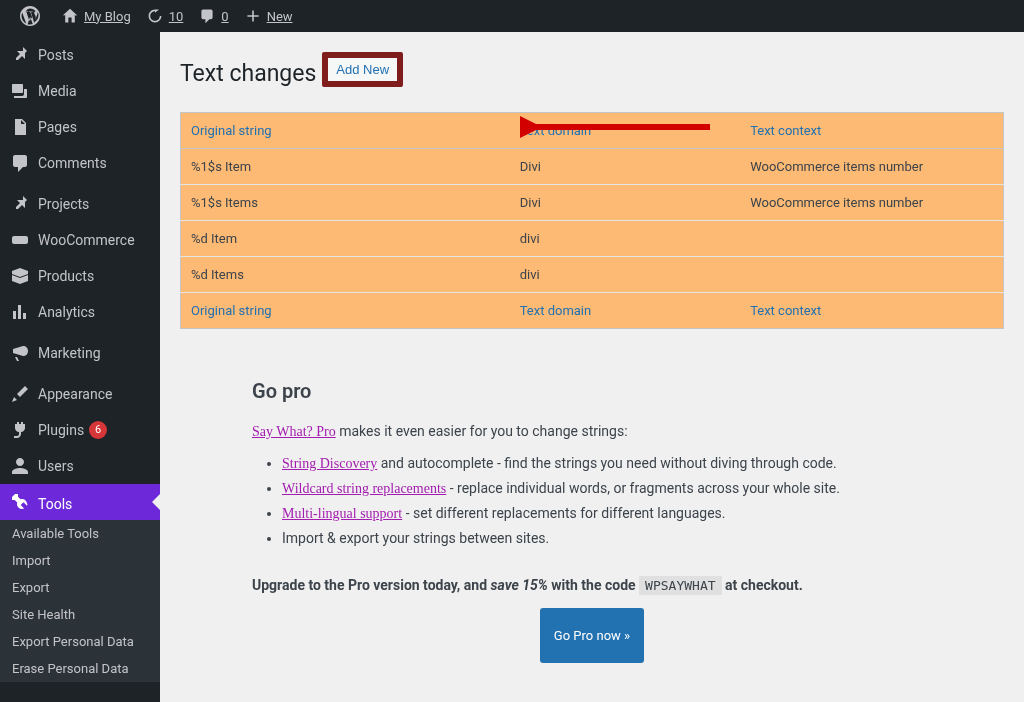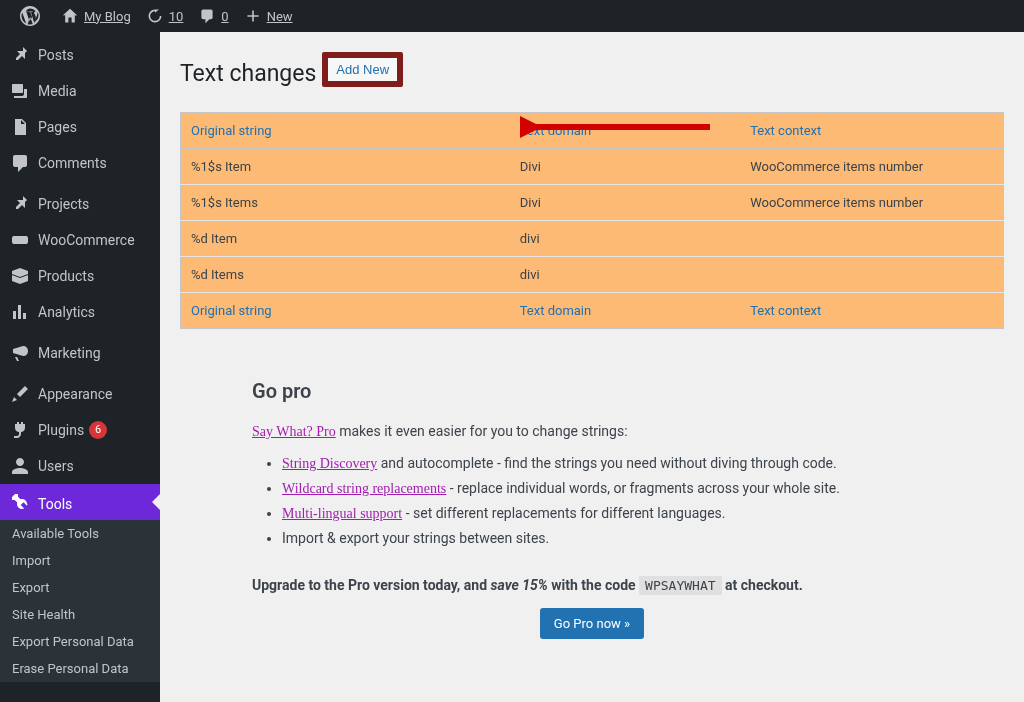--- a/index.html
+++ b/index.html
@@ -25,21 +25,21 @@
 .table th { color: #2271b1; font-weight: 400; cursor: pointer; }
 .table thead th { border-bottom: 1px solid #c3c4c7; }
 .table tfoot th { border-top: 1px solid #c3c4c7; border-bottom: none; }
 .gopro { max-width: 680px; margin: 50px auto 0; color: #3c434a; }
 .gopro h2 { font-size: 20px; font-weight: 600; margin-bottom: 20px; }
 .gopro p { margin-bottom: 15px; font-size: 14px; }
 .gopro a { color: #a21caf; text-decoration: underline; font-family: Liberation Serif, serif; }
 .gopro ul { list-style: disc; padding-left: 30px; margin-bottom: 31px; }
 .gopro li { margin-bottom: 8px; font-size: 14px; }
 .code { background: #e0e0e0; padding: 2px 6px; font-family: monospace; font-size: 13px; }
-.gopro-btn { display: block; width: fit-content; margin: 15px auto; background: #2271b1; color: #fff; padding: 8px 14px; border-radius: 3px; cursor: pointer; font-size: 13px; }
+.gopro-btn { display: block; width: fit-content; margin: 15px auto; background: #2271b1; color: #fff; padding: 20px 14px; border-radius: 3px; cursor: pointer; font-size: 13px; }
 .arrow { position: absolute; left: 360px; top: 80px; pointer-events: none; }
 .arrow svg { width: 200px; height: 30px; }
 svg { fill: currentColor; }
 </style>
 </head>
 <body>
 
 <div class="toolbar">
   <div class="toolbar-item">
     <span class="toolbar-icon">

